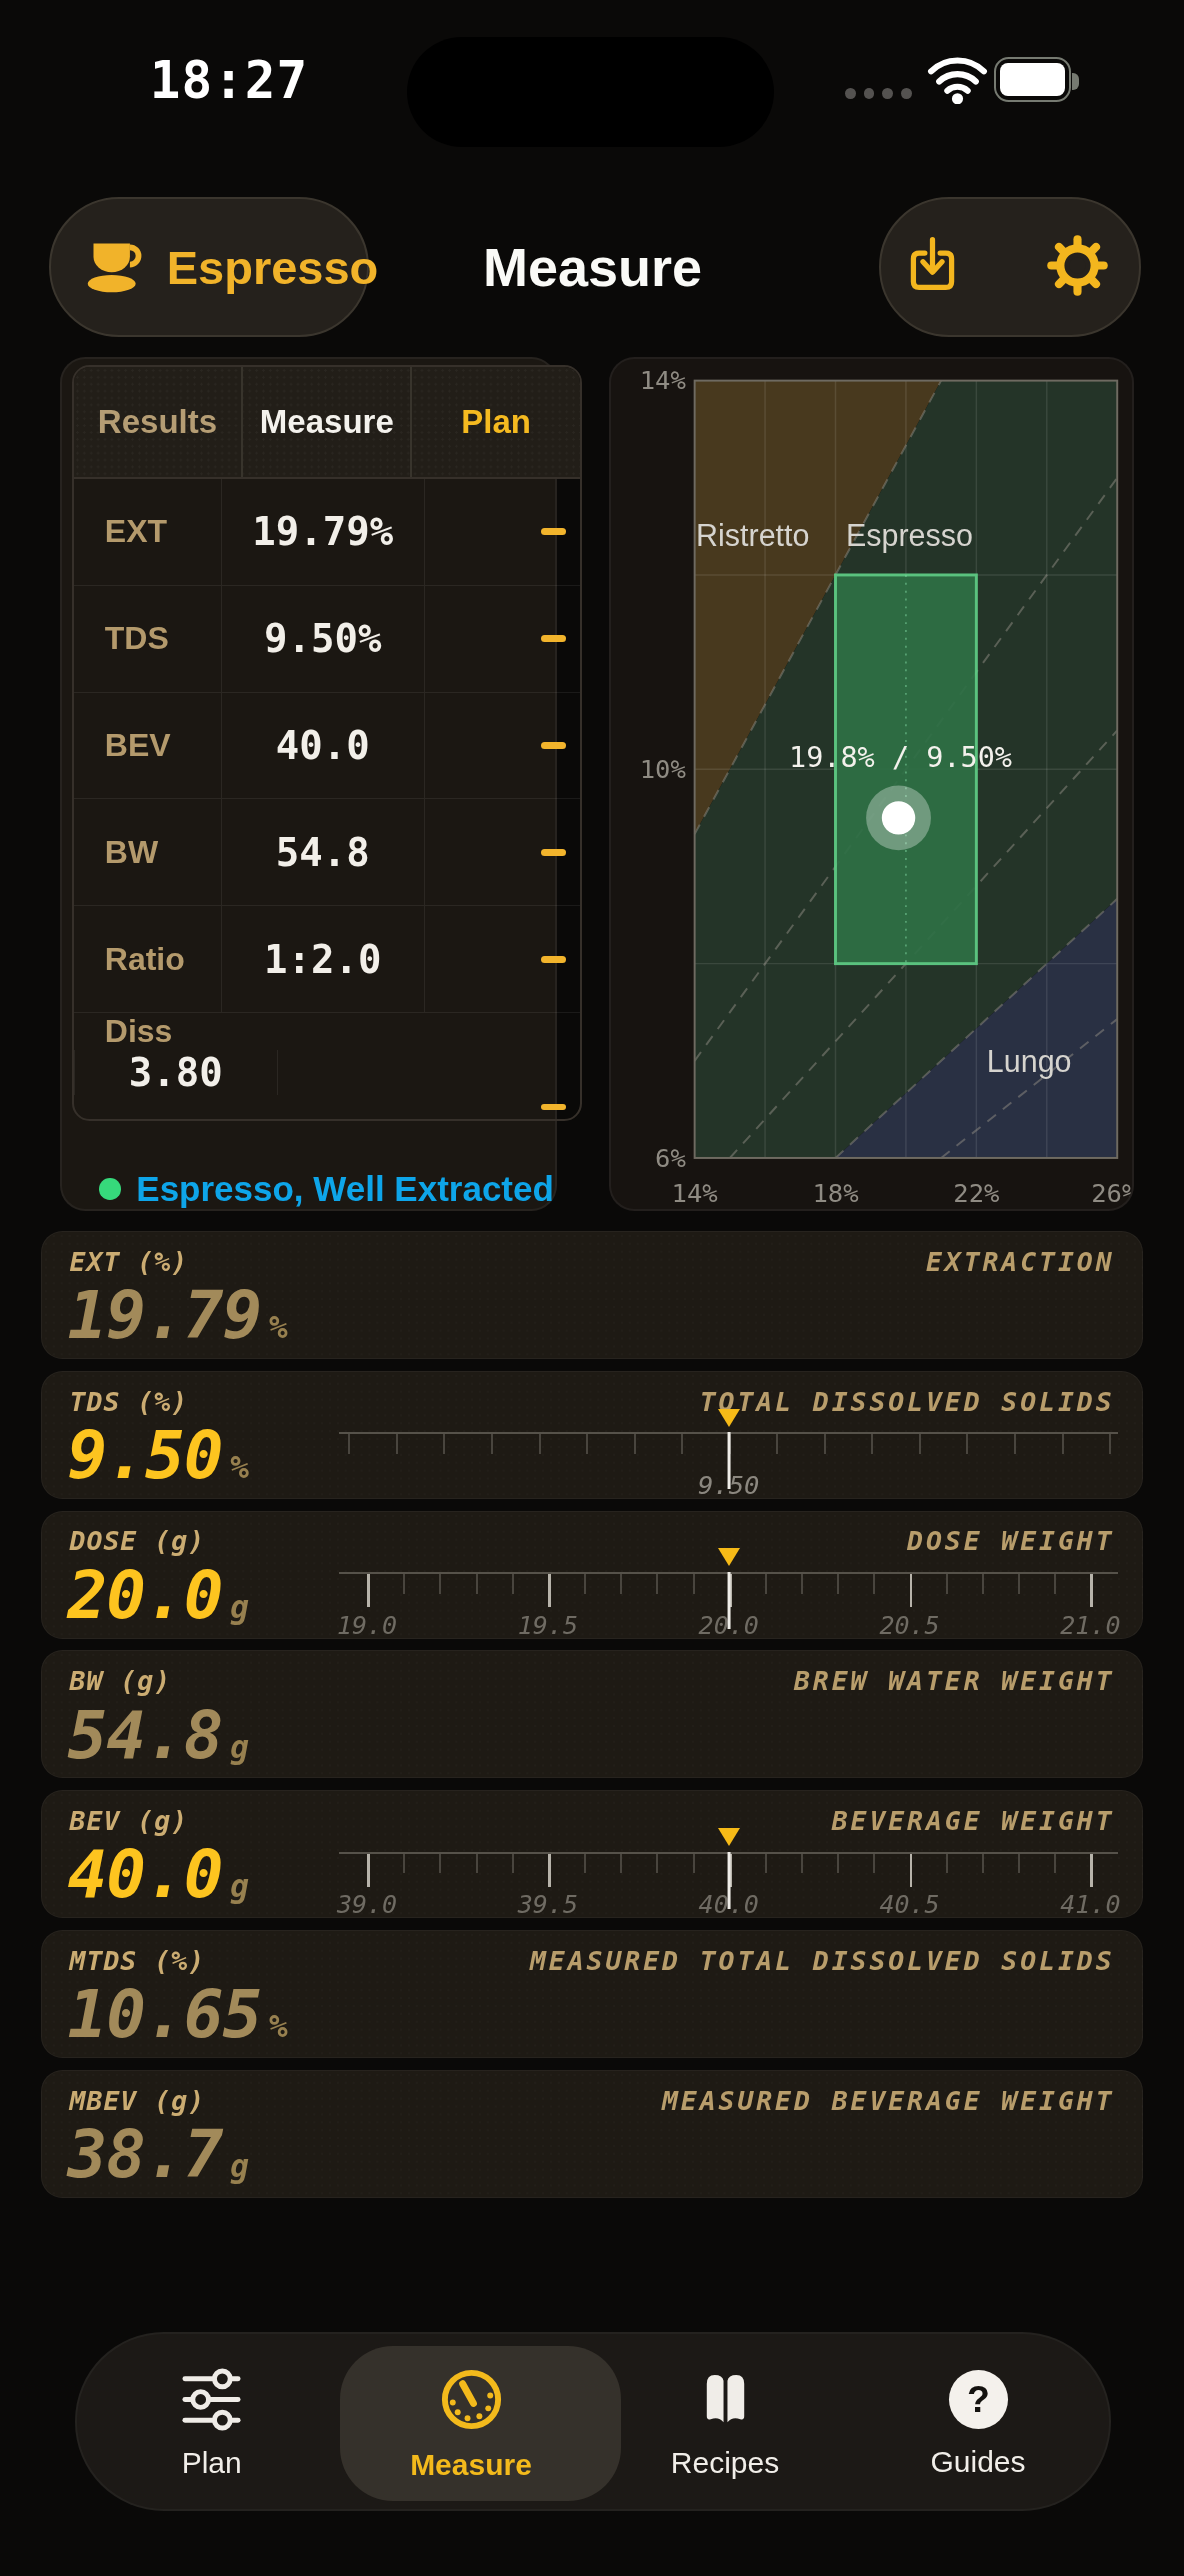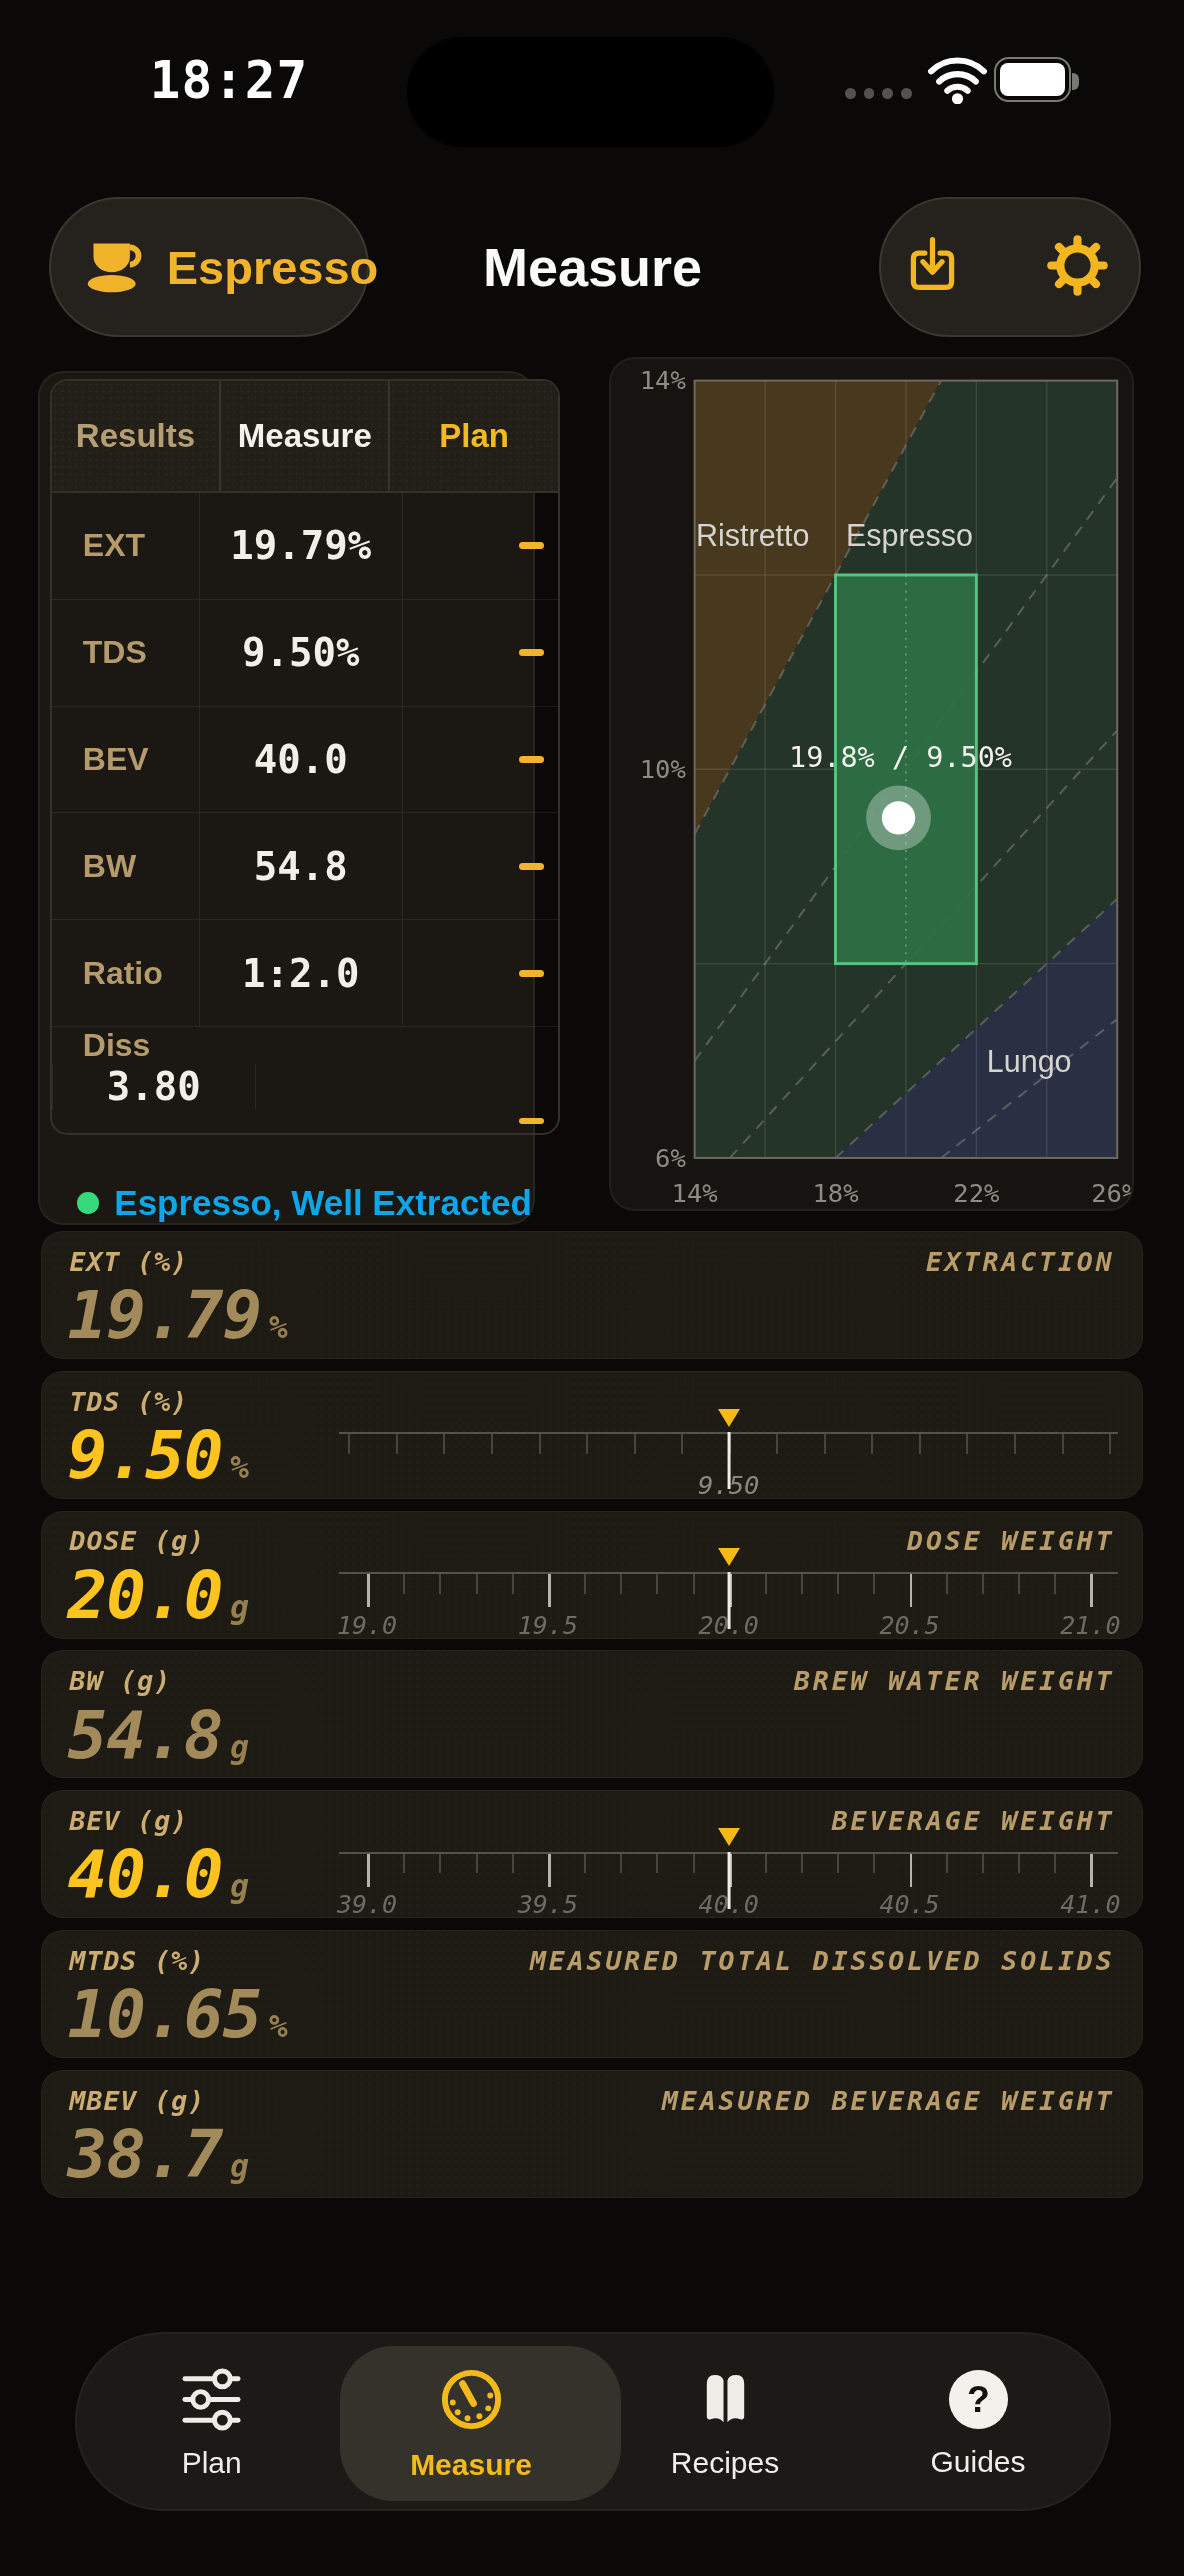--- a/index.html
+++ b/index.html
@@ -22,21 +22,21 @@
   .hdr-btn{position:absolute;top:197px;height:140px;border-radius:70px;background:#25211c;
            border:2px solid #3b362e;box-sizing:border-box;display:flex;align-items:center;}
   .bean-btn{left:49px;width:320px;padding-left:31px;gap:15.7px;}
   .bean-btn .lbl{font-size:47px;font-weight:bold;color:#f1b32a;}
   .page-title{position:absolute;left:0;top:236px;width:1185px;text-align:center;
               font-size:54px;font-weight:bold;color:#fafaf7;}
   .actions{left:879px;width:262px;padding:0 29.5px 0 19.6px;justify-content:space-between;}
   
   .card{position:absolute;top:357px;height:854px;border-radius:25.5px;box-sizing:border-box;
         border:2px solid rgba(255,255,255,0.055);}
-  .results-card{left:38px;width:497px;background:#1b1712;margin-top:14px;}
+  .results-card{left:60px;width:497px;background:#1b1712;}
   .chart-card{left:609px;width:525px;background:#171310;overflow:hidden;}
   .table-box{position:absolute;left:9.8px;top:5.9px;width:510px;height:756px;border:2px solid #36302a;
              border-radius:17.7px;box-sizing:border-box;overflow:hidden;display:flex;flex-direction:column;}
   .segmented{height:110px;display:flex;background:#221e18;border-bottom:2px solid #36302a;
              background-image:radial-gradient(rgba(255,255,255,0.035) 1px,transparent 1px);background-size:6.9px 6.9px;}
   .segmented .seg{flex:1;display:flex;align-items:center;justify-content:center;
                   font-size:33px;font-weight:bold;}
   .segmented .seg + .seg{border-left:2px solid #38342c;}
   .seg-results{color:#b59d74;}
   .seg-measure{color:#f4f2ed;}
@@ -248,20 +248,21 @@
     <div class="mcard">
       <div class="m-label mono">EXT (%)</div>
       <div class="m-caption mono">EXTRACTION</div>
       <div class="m-value">
         <span class="m-num mono muted">19.79</span>
         <span class="m-unit mono">%</span>
       </div>
     </div>
     <div class="mcard">
       <div class="m-label mono">TDS (%)</div>
+      <div class="m-caption mono">TOTAL DISSOLVED SOLIDS</div>
       <div class="m-value">
         <span class="m-num mono bright">9.50</span>
         <span class="m-unit mono">%</span>
       </div>
       <div class="slider">
         <div class="sl-line"></div>
         <div class="sl-tick" style="left: 1.2%;"></div>
         <div class="sl-tick" style="left: 7.3%;"></div>
         <div class="sl-tick" style="left: 13.4%;"></div>
         <div class="sl-tick" style="left: 19.5%;"></div>

